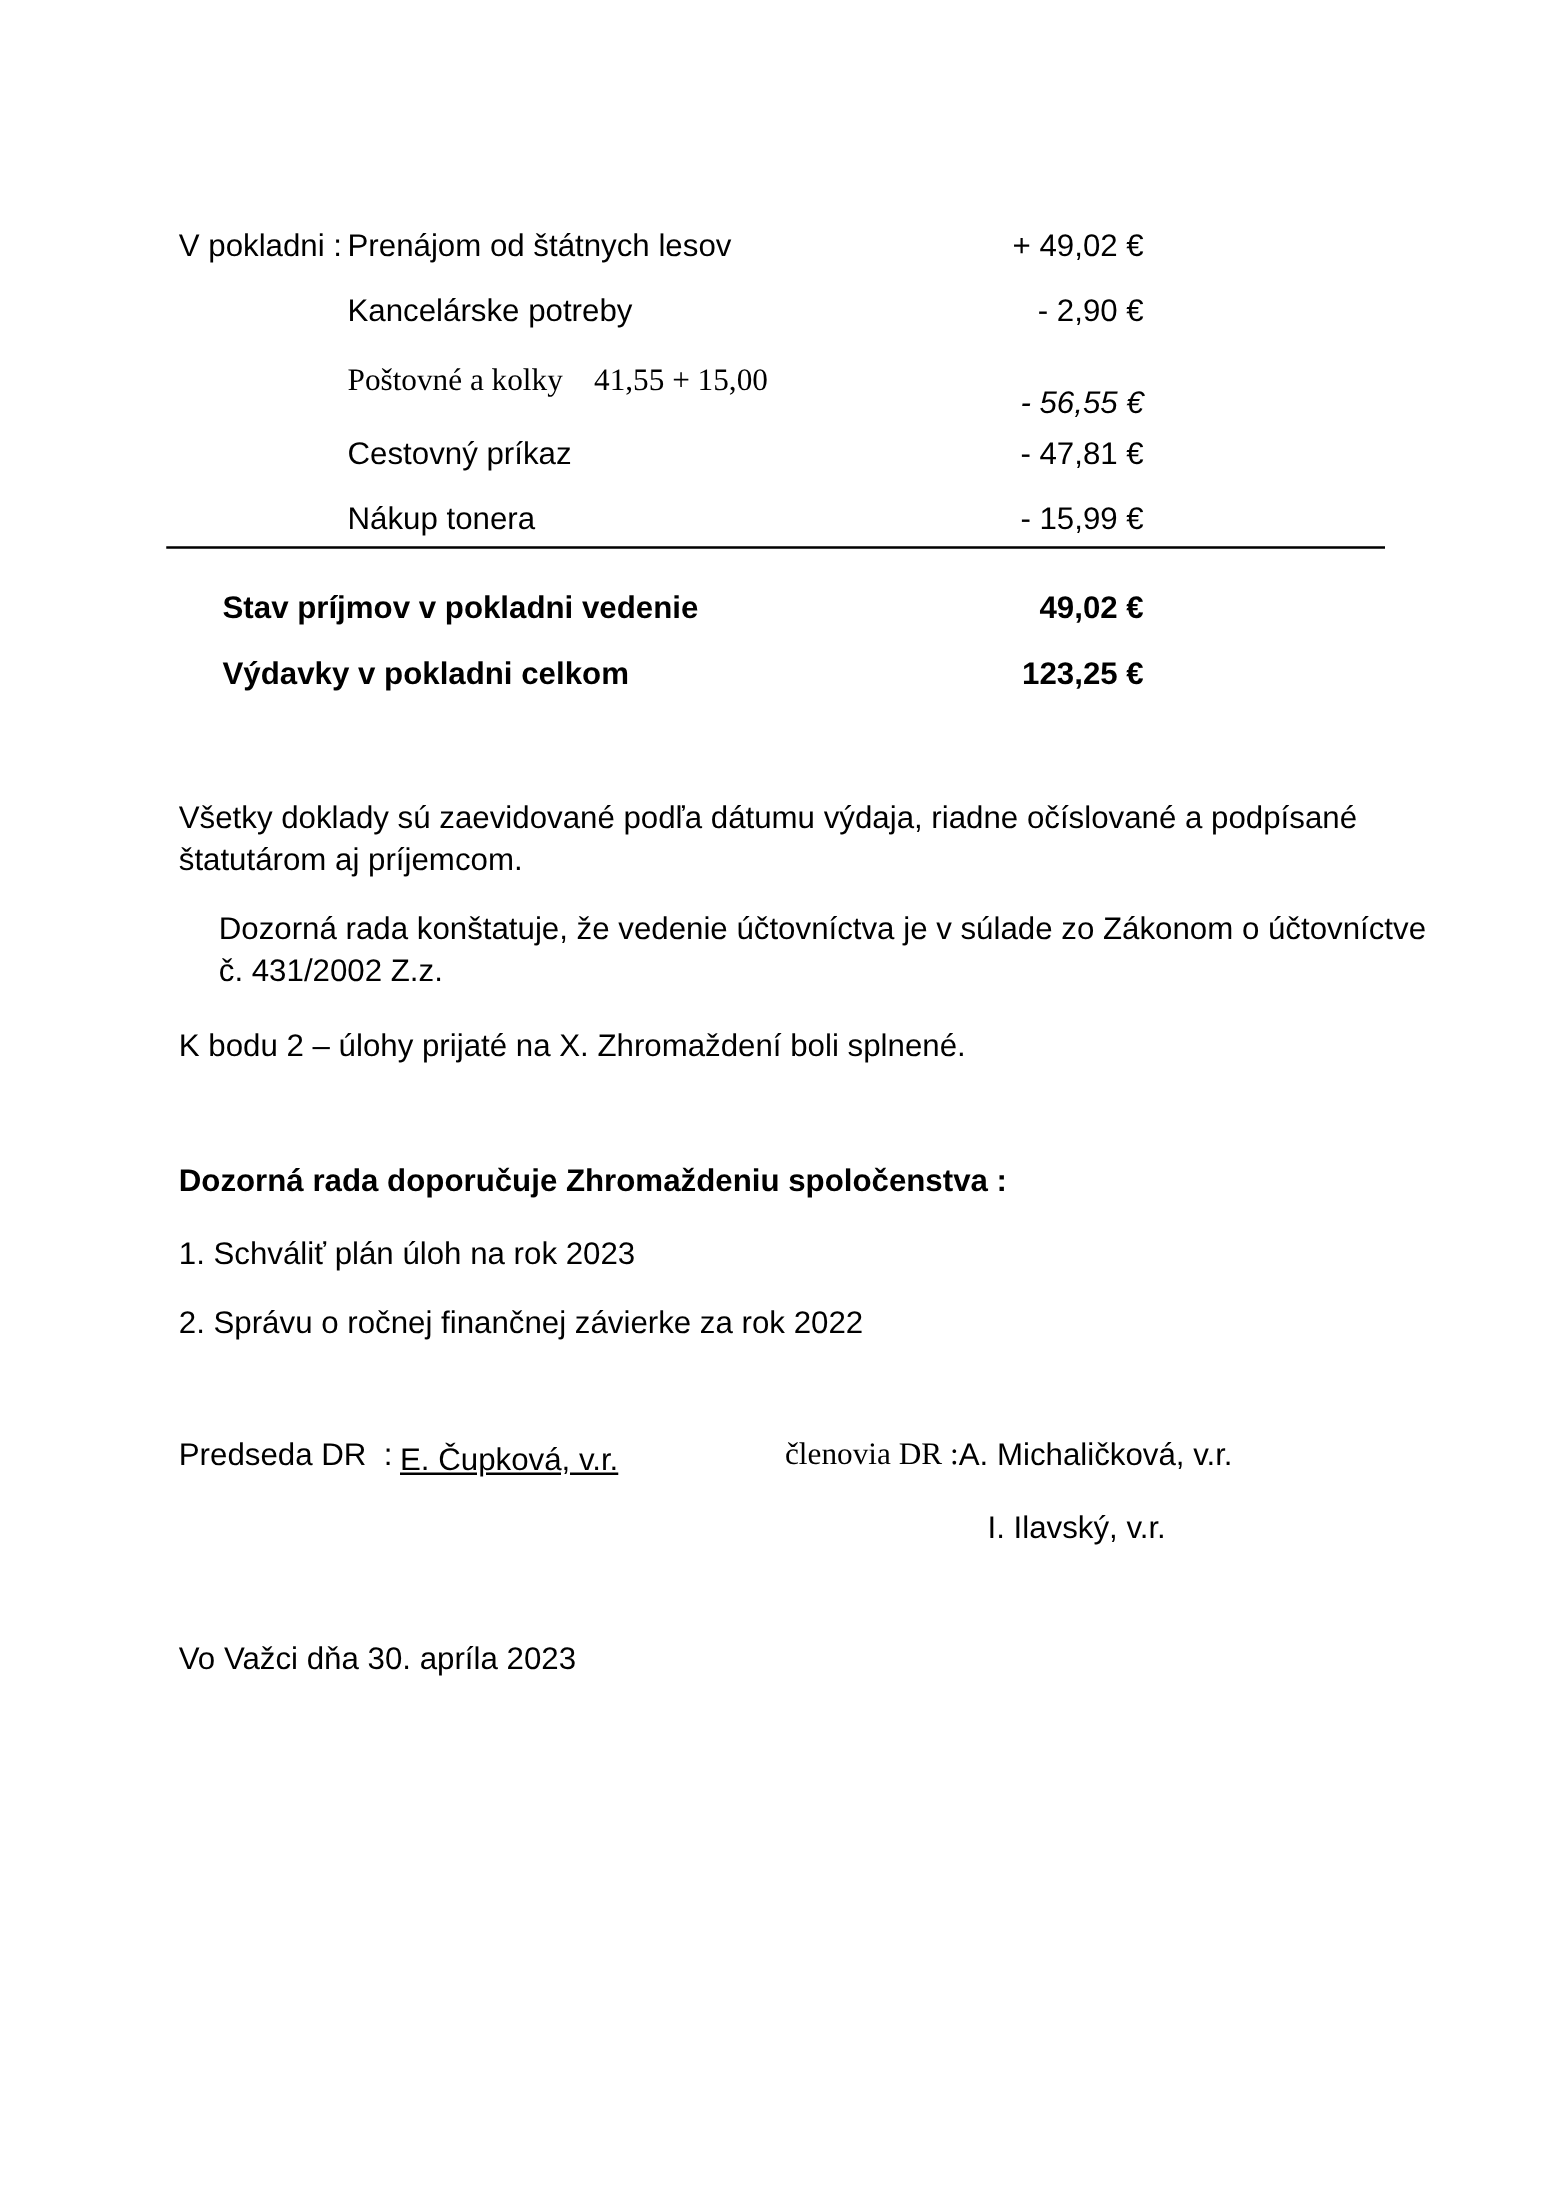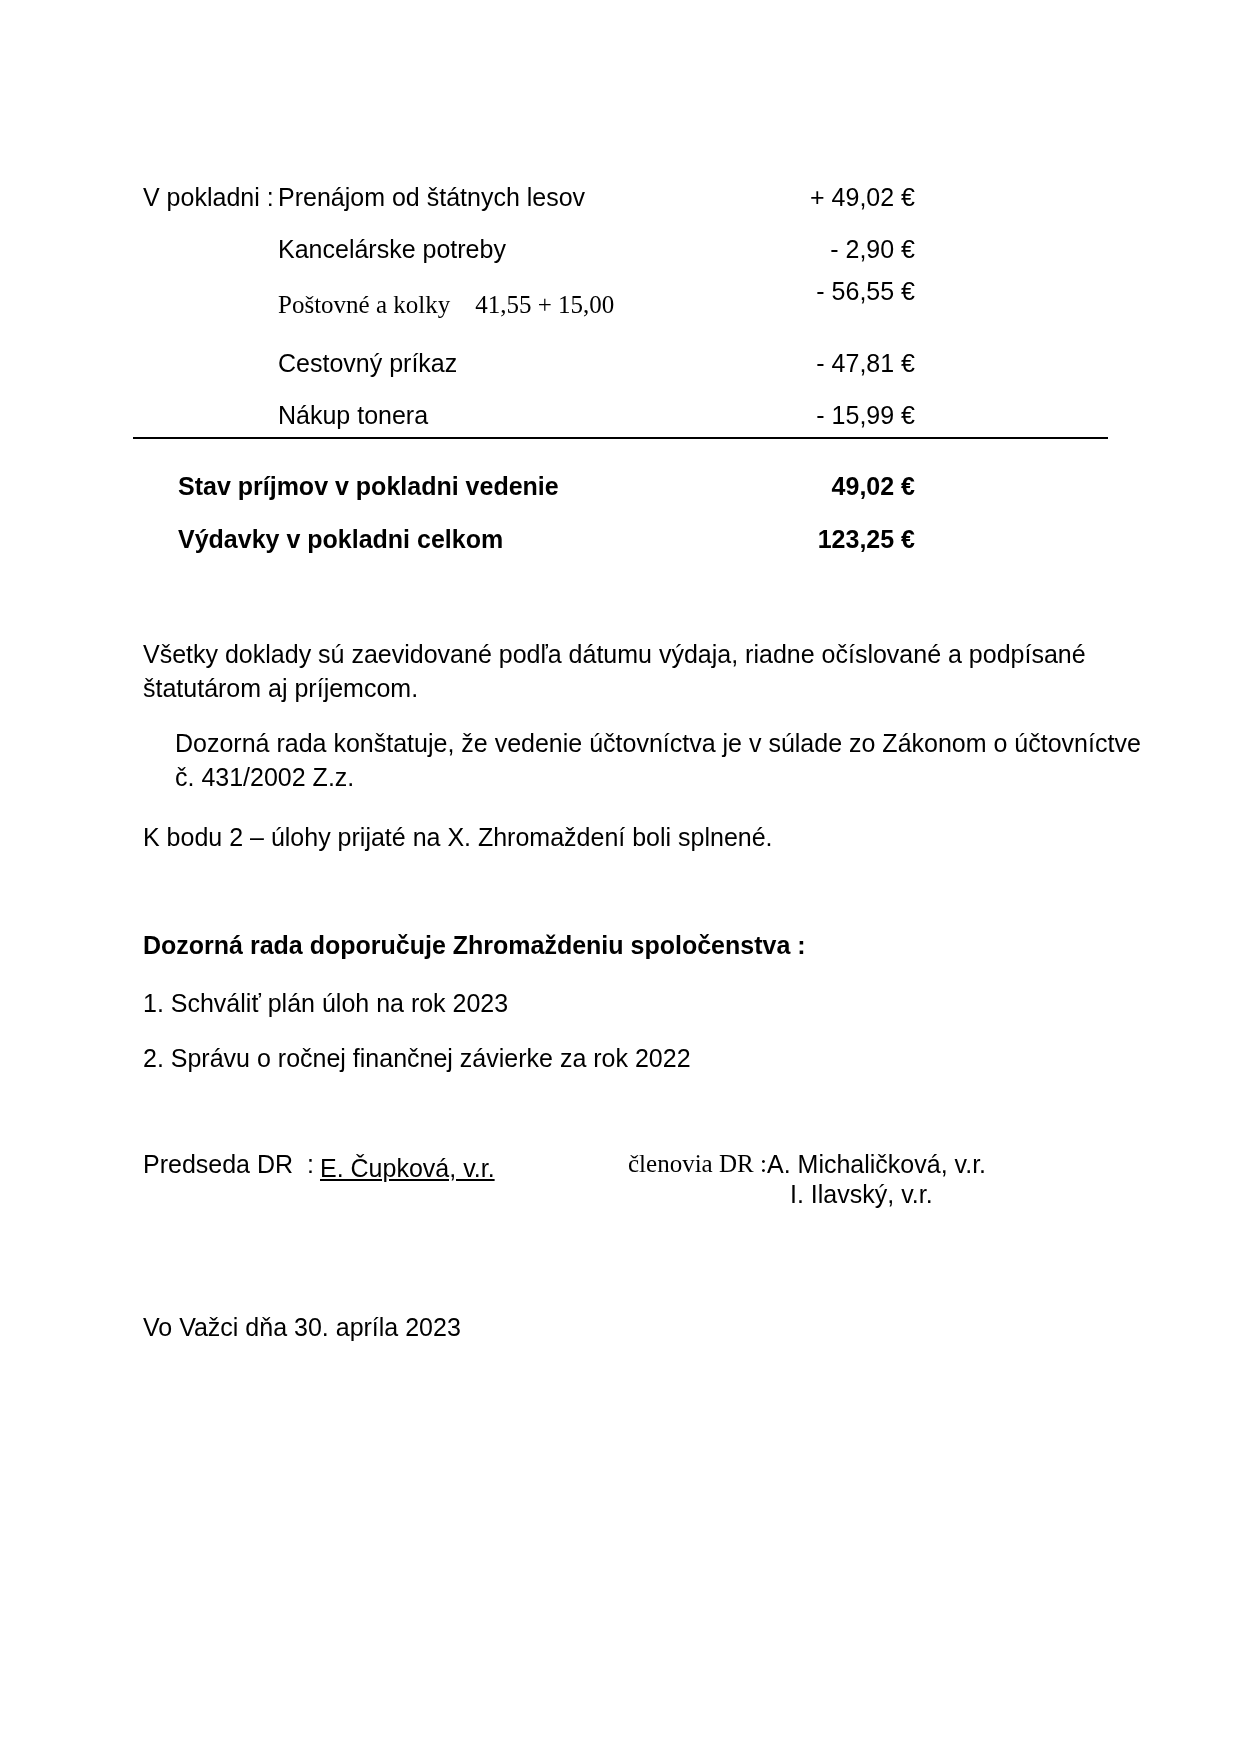--- a/index.html
+++ b/index.html
@@ -54,21 +54,21 @@
 
   <div class="abs intro-label" style="top:183px;">V pokladni :</div>
 
   <div class="abs cash-row-label" style="top:183px;">Prenájom od štátnych lesov</div>
   <div class="abs amount" style="top:183px;">+ 49,02 €</div>
 
   <div class="abs cash-row-label blue" style="top:235px;">Kancelárske potreby</div>
   <div class="abs amount blue" style="top:235px;">- 2,90 €</div>
 
   <div class="abs cash-row-label blue" style="top:291px;font-family:Liberation Serif, serif;">Poštovné a kolky    41,55 + 15,00</div>
-  <div class="abs amount blue" style="top:277px;">- 56,55 €</div>
+  <div class="abs amount blue" style="top:308px;font-style:italic;">- 56,55 €</div>
 
   <div class="abs cash-row-label blue" style="top:349px;">Cestovný príkaz</div>
   <div class="abs amount blue" style="top:349px;">- 47,81 €</div>
 
   <div class="abs cash-row-label blue" style="top:401px;">Nákup tonera</div>
   <div class="abs amount blue" style="top:401px;text-align:right;">- 15,99 €</div>
 
   <div class="separator"></div>
 
   <div class="abs totals-label bold" style="top:472px;">Stav príjmov v pokladni vedenie</div>
@@ -88,17 +88,17 @@
   <div class="abs para bold" style="top:928px;">Dozorná rada doporučuje  Zhromaždeniu spoločenstva :</div>
 
   <div class="abs para" style="top:986px;">1. Schváliť plán úloh na rok 2023</div>
 
   <div class="abs para" style="top:1041px;">2. Správu o ročnej finančnej závierke za rok 2022</div>
 
   <div class="abs sig-label-1" style="top:1150px;">Predseda DR  :</div>
   <div class="abs sig-name-1" style="top:1154px;text-decoration:underline;">E. Čupková, v.r.</div>
   <div class="abs sig-label-2" style="top:1150px;font-family:Liberation Serif, serif;">členovia DR :</div>
   <div class="abs sig-name-2" style="top:1150px;">A. Michaličková, v.r.</div>
-  <div class="abs sig-name-3" style="top:1180px;">I. Ilavský, v.r.</div>
+  <div class="abs sig-name-3" style="top:1208px;">I. Ilavský, v.r.</div>
 
   <div class="abs" style="left:143px; top:1313px;">Vo Važci dňa 30. apríla 2023</div>
 
 </div>
 
 </body></html>

